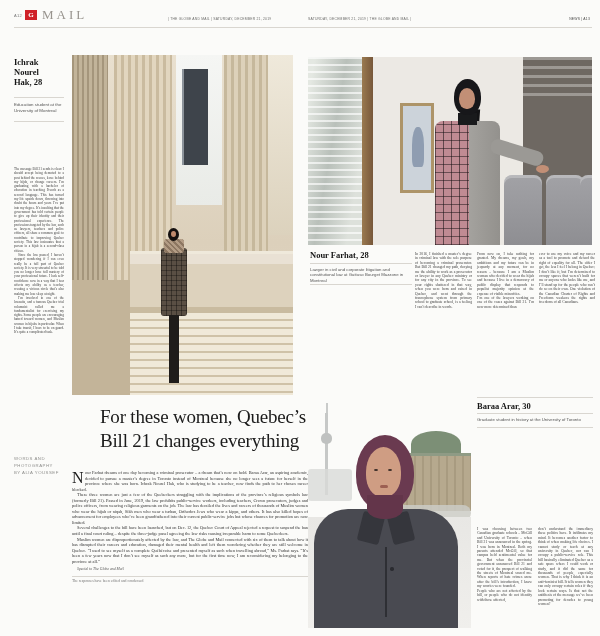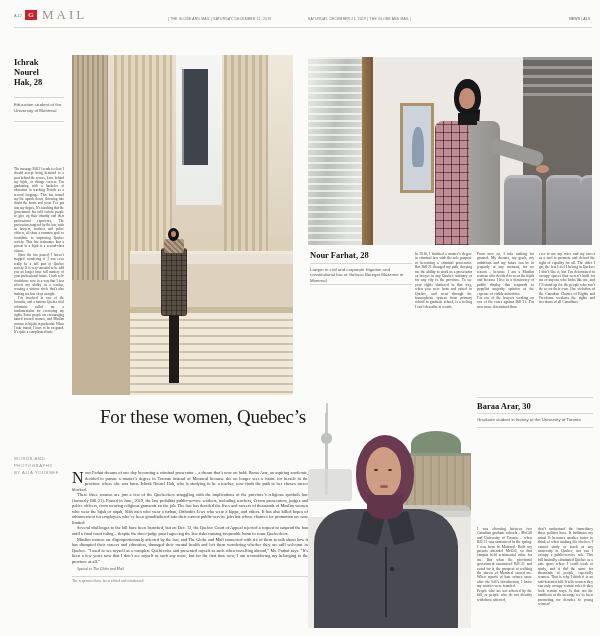--- a/index.html
+++ b/index.html
@@ -227,20 +227,21 @@
   <div class="abs cap-role" style="left:310px; top:267px; width:102px;">Lawyer in civil and corporate litigation and constitutional law at Gattuso Bourget Mazzone in Montreal</div>
   <div class="rule" style="left:310px; width:102px; top:284px;"></div>
 
   <div class="abs smallcol" style="left:415px; top:252px; width:57px;">In 2016, I finished a master’s degree in criminal law with the sole purpose of becoming a criminal prosecutor. But Bill 21 changed my path, denying me the ability to work as a prosecutor or lawyer in any Quebec ministry or for any city in the province. To see your rights shattered in that way, when you were born and raised in Quebec, and went through the francophone system from primary school to graduate school, is a feeling I can’t describe in words.</div>
   <div class="abs smallcol" style="left:477px; top:252px; width:57px;">From now on, I take nothing for granted. My dreams, my goals, my ambitions and my future can be in jeopardy at any moment, for no reason – because I am a Muslim woman who decided to wear the hijab and because I live in a democracy of public display that responds to populist majority opinion at the expense of visible minorities.
 I’m one of the lawyers working on one of the cases against Bill 21. I’m now more determined than</div>
   <div class="abs smallcol" style="left:539px; top:252px; width:56px;">ever to use my voice and my career as a tool to promote and defend the right of equality for all. The older I get, the less I feel I belong in Quebec; I don’t like it, but I’m determined to occupy spaces that weren’t built for me or anyone who looks like me, and I’ll stand up for the people who can’t do so on their own. One violation of the Canadian Charter of Rights and Freedoms weakens the rights and freedoms of all Canadians.</div>
 
   <div class="abs headline" style="left:72px; top:405px; width:250px;margin-left:28px;">
     <div>For these women, Quebec’s</div>
+    <div>Bill 21 changes everything</div>
   </div>
   <div class="abs byline" style="left:14px; top:456px; width:46px;">WORDS AND PHOTOGRAPHY BY ALIA YOUSSEF</div>
 
   <div class="abs art-body" style="left:72px; top:470px; width:236px;">
     <p><span class="dropcap">N</span><span>our Farhat dreams of one day becoming a criminal prosecutor – a dream that’s now on hold. Baraa Arar, an aspiring academic, decided to pursue a master’s degree in Toronto instead of Montreal because she no longer sees a future for herself in the province where she was born. Ichrak Nourel Hak, who is studying to be a teacher, now finds the path to her chosen career blocked.</span></p>
     <p>These three women are just a few of the Quebeckers struggling with the implications of the province’s religious symbols law (formerly Bill 21). Passed in June, 2019, the law prohibits public-service workers, including teachers, Crown prosecutors, judges and police officers, from wearing religious garments on the job. The law has derailed the lives and careers of thousands of Muslim women who wear the hijab or niqab, Sikh men who wear a turban, Orthodox Jews who wear a kippa, and others. It has also killed hopes of advancement for employees who’ve been grandfathered into their current public-service jobs but whose chances for promotion are now limited.</p>
     <p>Several challenges to the bill have been launched, but on Dec. 12, the Quebec Court of Appeal rejected a request to suspend the ban until a final court ruling – despite the three-judge panel agreeing the law risks causing irreparable harm to some Quebeckers.</p>
     <p>Muslim women are disproportionately affected by the law, and The Globe and Mail connected with six of them to talk about how it has disrupted their careers and education, damaged their mental health and left them wondering whether they are still welcome in Quebec. “I used to see myself as a complete Québécoise and presented myself as such when travelling abroad,” Ms. Farhat says. “It’s been a few years now that I don’t see myself as such any more, but for the first time now, I am reconsidering my belonging to the province at all.”</p>
     <p class="credit">Special to The Globe and Mail</p>
     <div class="flow-hr"></div>

